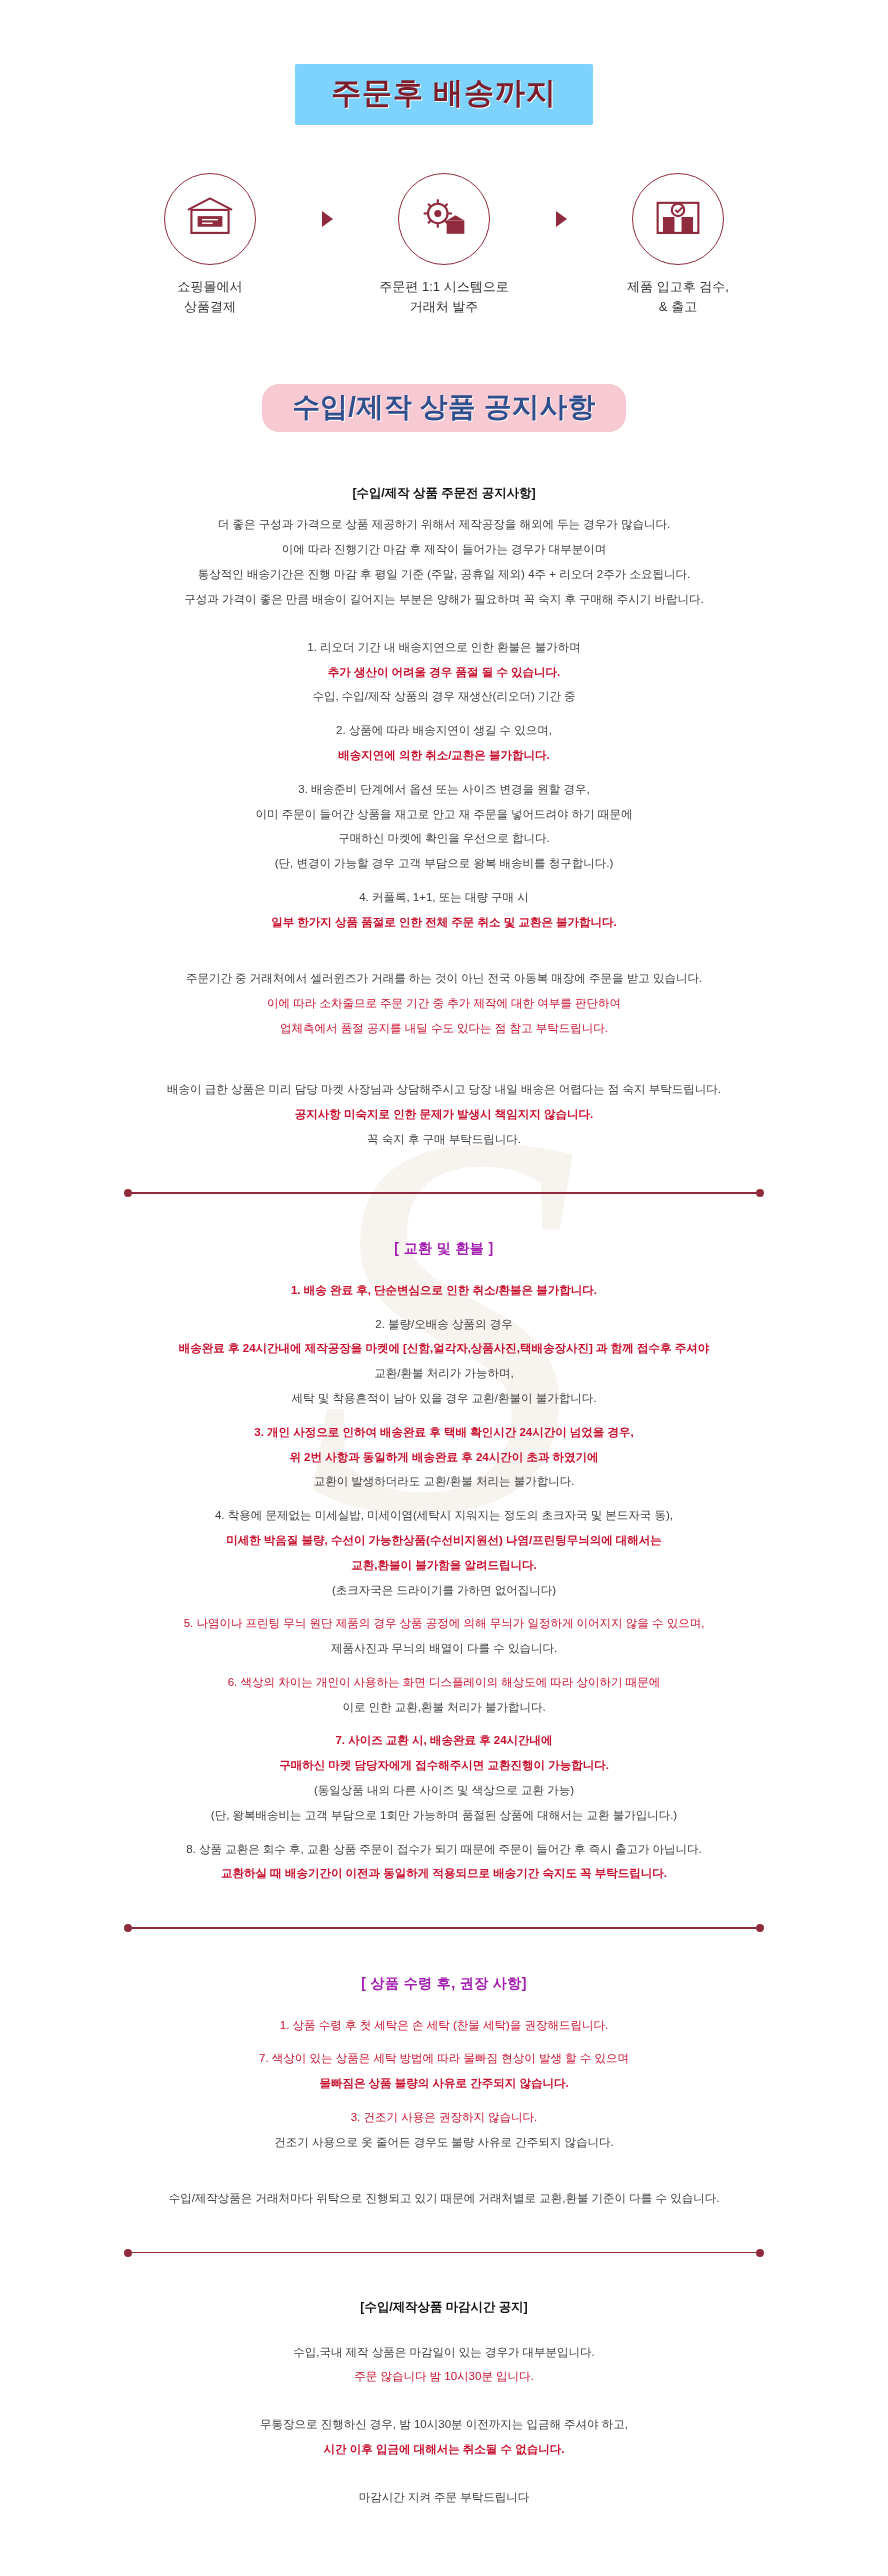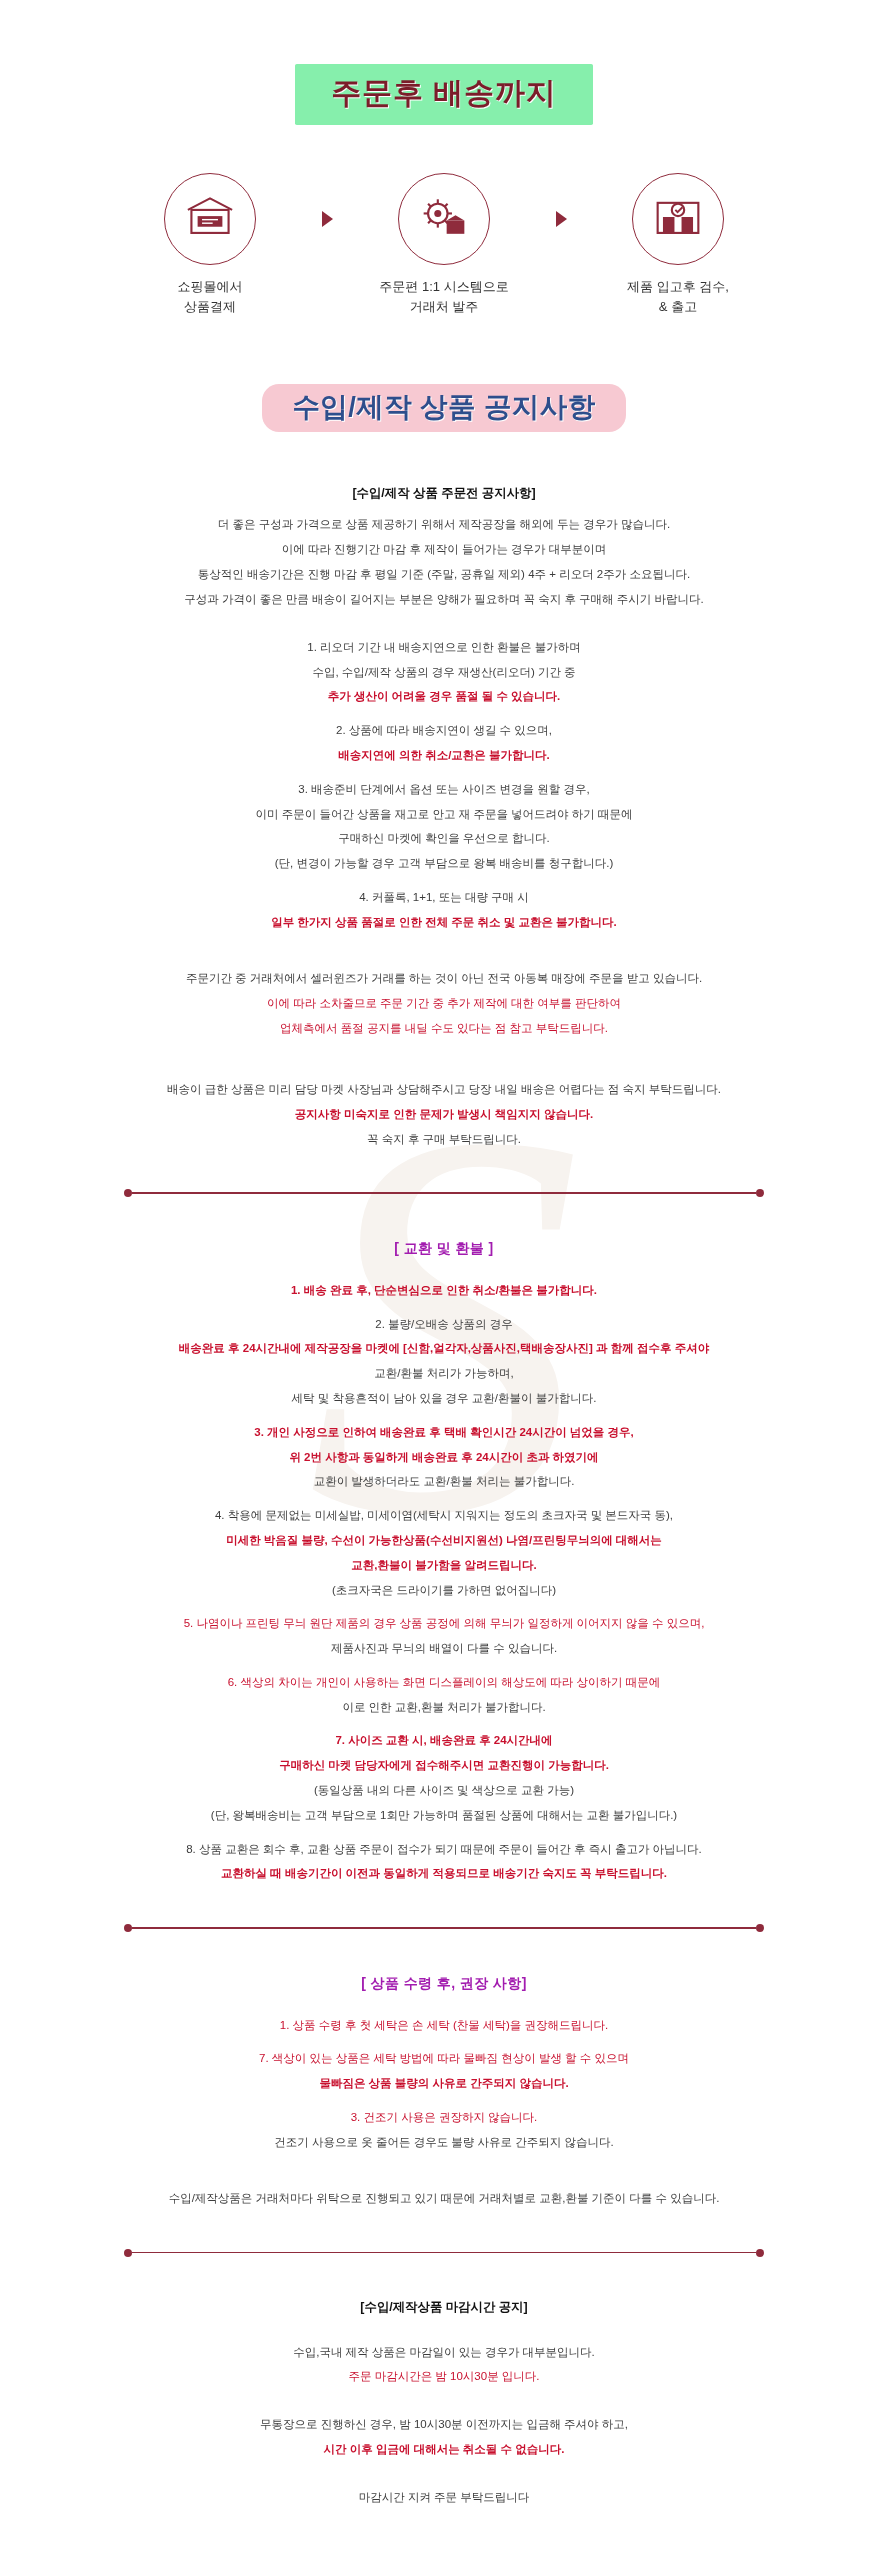--- a/index.html
+++ b/index.html
@@ -35,21 +35,21 @@
 
   .content { position: relative; z-index: 2; }
 
   
   .banner-wrap {
     padding-top: 64px;
     text-align: center;
   }
   .banner {
     display: inline-block;
-    background: #86efac;
+    background: #7dd3fc;
     padding: 9px 36px 10.7px 36px;
     border-radius: 1.8px;
   }
   .banner h1 {
     margin: 0;
     font-size: 30px;
     letter-spacing: 0.9px;
     font-weight: bold;
     color: #7b1d2a;
     text-shadow: 0.9px 0.9px 0 #ffffff;
@@ -260,22 +260,22 @@
       <div id="notice-intro">
           <div class="para">더 좋은 구성과 가격으로 상품 제공하기 위해서 제작공장을 해외에 두는 경우가 많습니다.</div>
           <div class="para">이에 따라 진행기간 마감 후 제작이 들어가는 경우가 대부분이며</div>
           <div class="para">통상적인 배송기간은 진행 마감 후 평일 기준 (주말, 공휴일 제외) 4주 + 리오더 2주가 소요됩니다.</div>
           <div class="para">구성과 가격이 좋은 만큼 배송이 길어지는 부분은 양해가 필요하며 꼭 숙지 후 구매해 주시기 바랍니다.</div>
         </div>
       <div class="gap-m"></div>
       <div id="notice-items">
           <div class="num-item">
             <div class="para">1. 리오더 기간 내 배송지연으로 인한 환불은 불가하며</div>
+            <div class="para red">추가 생산이 어려울 경우 품절 될 수 있습니다.</div>
             <div class="para">수입, 수입/제작 상품의 경우 재생산(리오더) 기간 중</div>
-            <div class="para red">추가 생산이 어려울 경우 품절 될 수 있습니다.</div>
           </div>
           <div class="num-item">
             <div class="para">2. 상품에 따라 배송지연이 생길 수 있으며,</div>
             <div class="para red">배송지연에 의한 취소/교환은 불가합니다.</div>
           </div>
           <div class="num-item">
             <div class="para">3. 배송준비 단계에서 옵션 또는 사이즈 변경을 원할 경우,</div>
             <div class="para">이미 주문이 들어간 상품을 재고로 안고 재 주문을 넣어드려야 하기 때문에</div>
             <div class="para">구매하신 마켓에 확인을 우선으로 합니다.</div>
             <div class="para">(단, 변경이 가능할 경우 고객 부담으로 왕복 배송비를 청구합니다.)</div>
@@ -378,21 +378,21 @@
       <span class="dot"></span>
         <span class="line"></span>
         <span class="dot"></span>
     </div>
 
     <div class="body-block">
       <div class="blk-head">[수입/제작상품 마감시간 공지]</div>
       <div class="gap-s"></div>
       <div id="deadline-lines">
           <div class="para">수입,국내 제작 상품은 마감일이 있는 경우가 대부분입니다.</div>
-          <div class="para red-n">주문 마감시간은 밤 10시30분 입니다.</div>
+          <div class="para red-n">주문 않습니다 밤 10시30분 입니다.</div>
         </div>
       <div class="gap-m"></div>
       <div id="deadline-lines2">
           <div class="para">무통장으로 진행하신 경우, 밤 10시30분 이전까지는 입금해 주셔야 하고,</div>
           <div class="para red">시간 이후 입금에 대해서는 취소될 수 없습니다.</div>
         </div>
       <div class="gap-m"></div>
       <div class="para">마감시간 지켜 주문 부탁드립니다</div>
     </div>
 

